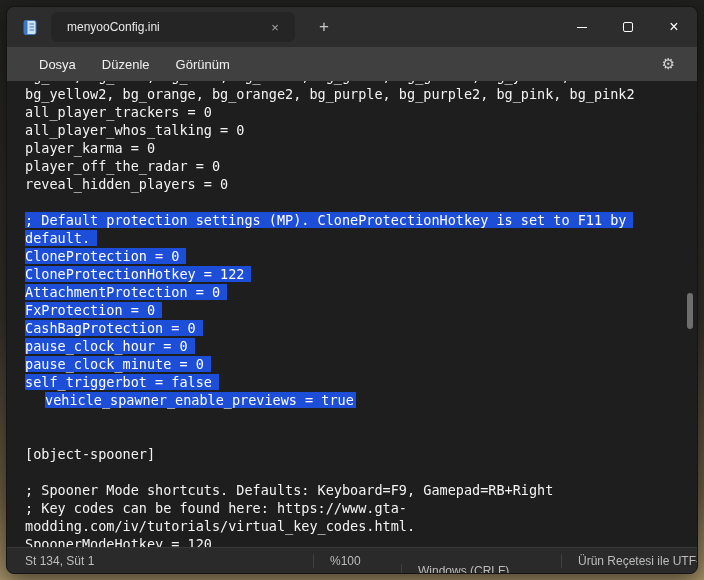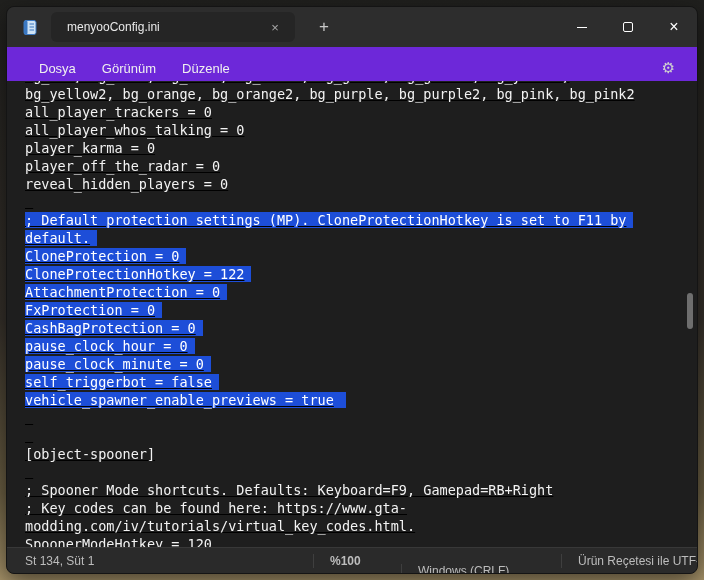--- a/index.html
+++ b/index.html
@@ -37,59 +37,58 @@
   }
   .titlebar-spacer { flex:1; }
   .win-btn {
     width:46px; height:40px; display:flex; align-items:center; justify-content:center;
   }
   .glyph-min { width:10px; height:1px; background:#ffffff; display:block; }
   .glyph-max { width:10px; height:10px; border:1px solid #ffffff; border-radius:2px; display:block; }
   .glyph-close { color:#ffffff; font-size:16px; line-height:1; }
   
   .menubar {
-    height:34px; background:#6d28d9; display:flex; align-items:flex-end;
+    height:34px; background:#404040; display:flex; align-items:center;
     padding:0 14px 0 22px; flex:0 0 auto; color:#f0f0f0; font-size:13px;
   }
   .menu-item { padding:5px 10px; border-radius:5px; margin-right:6px; }
   .menubar-spacer { flex:1; }
   .gear { color:#d0d0d0; font-size:15px; padding:4px 8px; border-radius:5px; }
   
   .editor {
     flex:1; position:relative; background:#1e1e1e; overflow:hidden;
     padding-left:18px;
-    text-decoration:underline;
   }
   .code {
     font-family:"DejaVu Sans Mono","Liberation Mono",monospace;
     font-size:13.5px; line-height:18px; color:#f3f3f3; white-space:pre;
   }
   .line { height:18px; white-space:pre; }
   .clip-top { margin-top:-14px; }
   .sel { background:#1d4ed8; color:#ffffff; padding-right:7px; }
-  .sel-end { padding-right:12px; }
+  .sel-end { padding-right:2px;margin-left:20px; }
   .scrollbar {
     position:absolute; top:0; right:0; width:14px; bottom:0;
   }
   .scroll-thumb {
     position:absolute; right:4px; top:212px; width:6px; height:36px;
     background:#6e6e6e; border-radius:3px;
   }
   
   .statusbar {
     height:26px; background:#2a2a2a; border-top:1px solid #383838;
     display:flex; align-items:center; flex:0 0 auto;
     color:#bdbdbd; font-size:12px; overflow:hidden; white-space:nowrap;
   }
   .status-left { flex:1; display:flex; align-items:center; padding-left:18px; }
   .status-cell {
     display:flex; align-items:center; padding-left:16px;
     border-left:1px solid #3f3f3f; overflow:hidden;
   }
-  .cell-zoom { width:88px;font-weight:bold; }
+  .cell-zoom { width:88px; }
   .cell-eol  { width:160px;margin-top:20px; }
   .cell-enc  { width:136px; }
 </style>
 </head>
 <body>
 
 <div class="window">
 
   <div class="titlebar">
     <span class="app-icon">
@@ -113,22 +112,22 @@
     <div class="win-btn">
       <span class="glyph-max"></span>
     </div>
     <div class="win-btn">
       <span class="glyph-close">×</span>
     </div>
   </div>
 
   <div class="menubar">
     <span class="menu-item">Dosya</span>
+    <span class="menu-item">Düzenle</span>
     <span class="menu-item">Görünüm</span>
-    <span class="menu-item">Düzenle</span>
     <span class="menubar-spacer"></span>
     <span class="gear">⚙</span>
   </div>
 
   <div class="editor">
     <div class="code"><div class="line clip-top">bg_red, bg_red2, bg_blue, bg_blue2, bg_green, bg_green2, bg_yellow,</div><div class="line">bg_yellow2, bg_orange, bg_orange2, bg_purple, bg_purple2, bg_pink, bg_pink2</div><div class="line">all_player_trackers = 0</div><div class="line">all_player_whos_talking = 0</div><div class="line">player_karma = 0</div><div class="line">player_off_the_radar = 0</div><div class="line">reveal_hidden_players = 0</div><div class="line">&nbsp;</div><div class="line"><span class="sel">; Default protection settings (MP). CloneProtectionHotkey is set to F11 by</span></div><div class="line"><span class="sel">default.</span></div><div class="line"><span class="sel">CloneProtection = 0</span></div><div class="line"><span class="sel">CloneProtectionHotkey = 122</span></div><div class="line"><span class="sel">AttachmentProtection = 0</span></div><div class="line"><span class="sel">FxProtection = 0</span></div><div class="line"><span class="sel">CashBagProtection = 0</span></div><div class="line"><span class="sel">pause_clock_hour = 0</span></div><div class="line"><span class="sel">pause_clock_minute = 0</span></div><div class="line"><span class="sel">self_triggerbot = false</span></div><div class="line"><span class="sel sel-end">vehicle_spawner_enable_previews = true</span></div><div class="line">&nbsp;</div><div class="line">&nbsp;</div><div class="line">[object-spooner]</div><div class="line">&nbsp;</div><div class="line">; Spooner Mode shortcuts. Defaults: Keyboard=F9, Gamepad=RB+Right</div><div class="line">; Key codes can be found here: https://www.gta-</div><div class="line">modding.com/iv/tutorials/virtual_key_codes.html.</div><div class="line">SpoonerModeHotkey = 120</div></div>
     <div class="scrollbar">
       <div class="scroll-thumb"></div>
     </div>
   </div>

